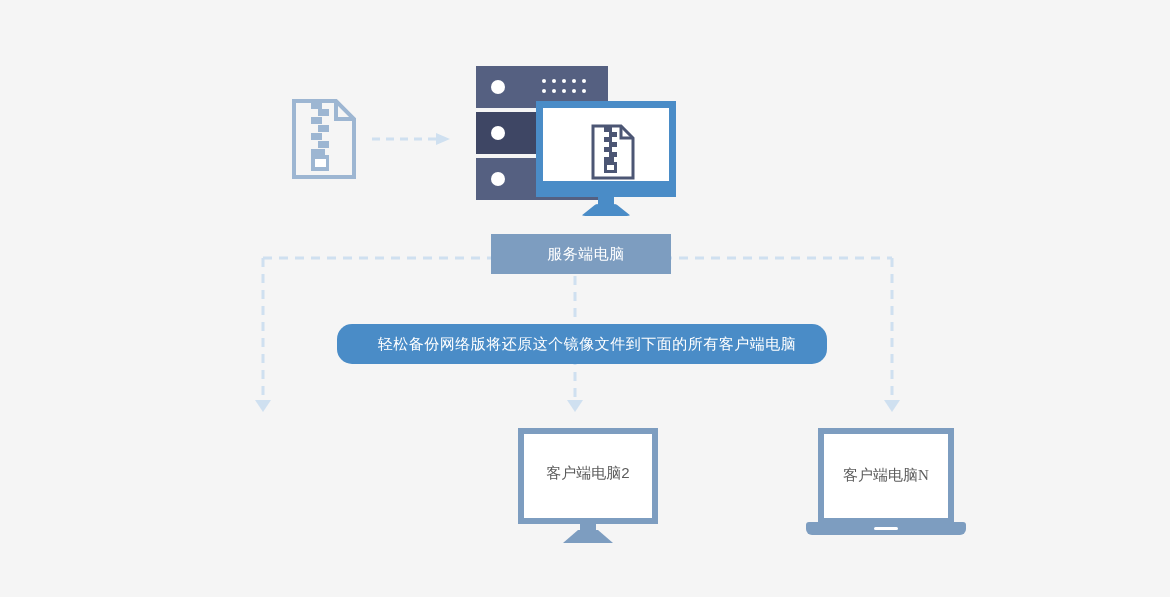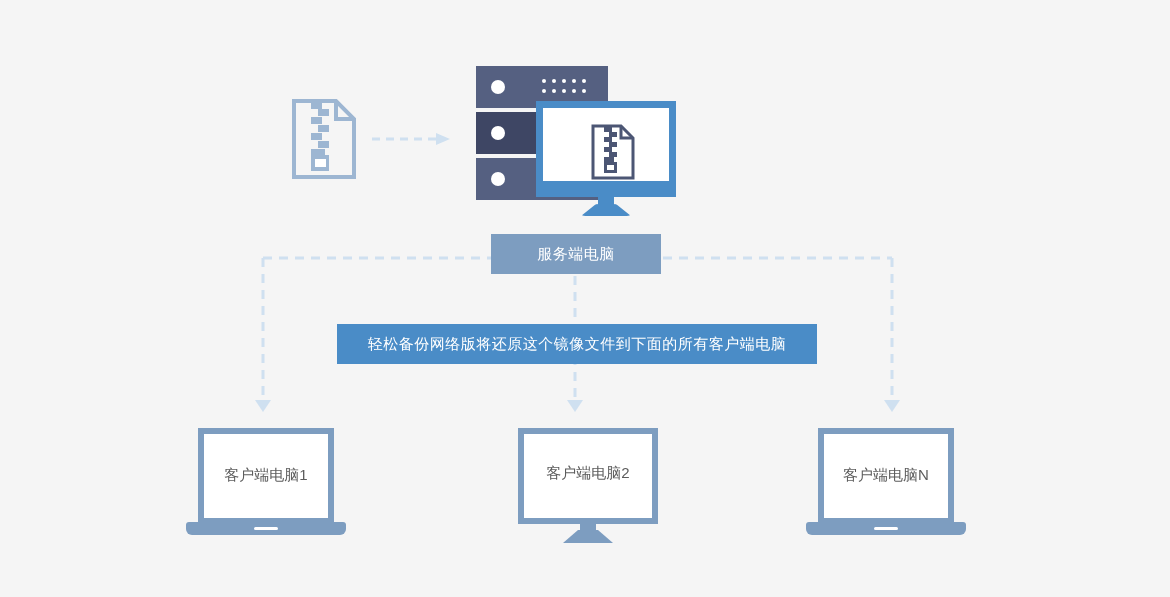--- a/index.html
+++ b/index.html
@@ -99,32 +99,34 @@
 
   
   .chip {
     position: absolute;
     display: flex;
     align-items: center;
     justify-content: center;
     color: #ffffff;
     letter-spacing: 0.5px;
     z-index: 5;
+    padding-left: 10px;
   }
   #server-label {
     left: 491px; top: 234px;
     width: 170px; height: 40px;
     background: #7d9dc0;
     font-size: 15px;
   }
   #info-banner {
     left: 337px; top: 324px;
     width: 480px; height: 40px;
     background: #4a8cc7;
     font-size: 15px;
+    border-radius: 15px;
   }
 
   
   #connectors { left: 0; top: 0; width: 1170px; height: 597px; z-index: 1; }
 
   
   .client { position: absolute; }
   .laptop-screen {
     position: absolute;
     left: 12px; top: 0;
@@ -173,21 +175,21 @@
     left: 0;
     width: 100%;
     text-align: center;
     color: #5c5c5c;
     font-size: 15px;
   }
   #client-1 { left: 186px; top: 428px; width: 160px; height: 110px; }
   #client-1 .client-label { top: 38px; }
   #client-2 { left: 506px; top: 428px; width: 140px; height: 118px; margin-left: 12px; }
   #client-2 .client-label { top: 36px; }
-  #client-n { left: 806px; top: 428px; width: 160px; height: 110px; }
+  #client-n { left: 806px; top: 428px; width: 160px; height: 110px; font-family: Liberation Serif, serif; }
   #client-n .client-label { top: 38px; }
 </style>
 </head>
 <body>
 
 <div id="stage">
 
   <svg id="connectors" class="abs" width="1170" height="597" viewBox="0 0 1170 597">
     <g stroke="#cfe0f0" stroke-width="3" fill="none" stroke-dasharray="9 7">
       <path d="M263,258 L892,258"></path>
@@ -264,26 +266,20 @@
       </div>
     </div>
     <div class="mon-neck"></div>
     <div class="mon-base"></div>
   </div>
 
   <div id="server-label" class="chip">服务端电脑</div>
 
   <div id="info-banner" class="chip">轻松备份网络版将还原这个镜像文件到下面的所有客户端电脑</div>
 
-  <div id="client-1" class="client">
-    <div class="laptop-screen"></div>
-    <div class="laptop-base"></div>
-    <div class="laptop-notch"></div>
-    <div class="client-label">客户端电脑1</div>
-  </div>
 
   <div id="client-2" class="client">
     <div class="desktop-frame"></div>
     <div class="desktop-neck"></div>
     <div class="desktop-base"></div>
     <div class="client-label">客户端电脑2</div>
   </div>
 
   <div id="client-n" class="client">
     <div class="laptop-screen"></div>

